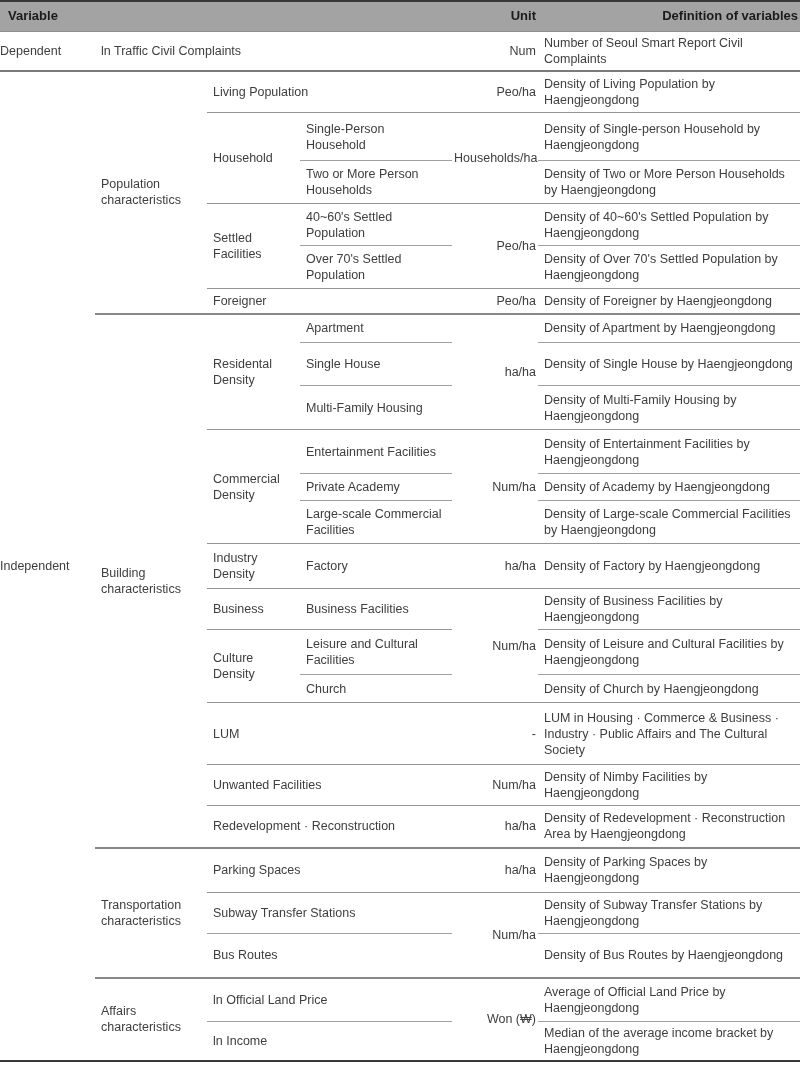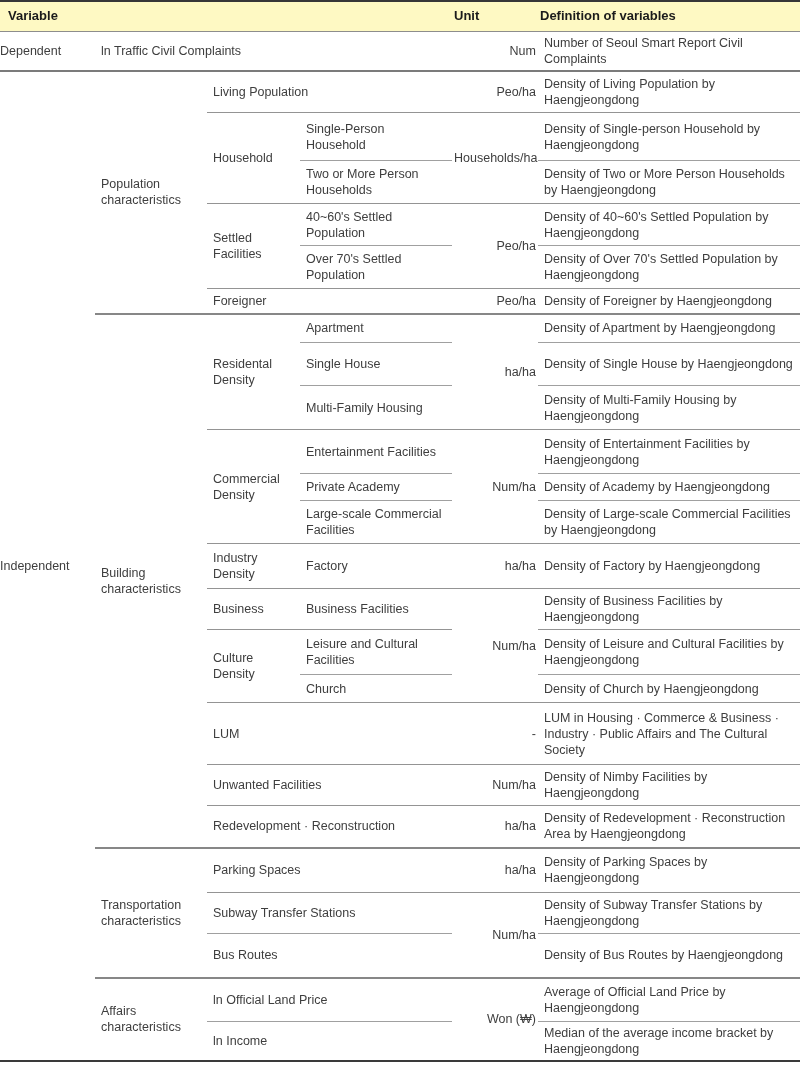--- a/index.html
+++ b/index.html
@@ -1,23 +1,23 @@
 <!DOCTYPE html>
 <html><head>
 <meta charset="utf-8">
 <style>
   html,body{margin:0;padding:0;background:#ffffff;}
   body{width:800px;height:1066px;overflow:hidden;font-family:"Liberation Sans","DejaVu Sans",sans-serif;}
   table.vars{border-collapse:collapse;table-layout:fixed;width:800px;
     border-top:2px solid #373737;border-bottom:2px solid #3a3a3a;}
   th,td{vertical-align:middle;font-size:12.5px;line-height:1.28;color:#3e3e3e;
     padding:3px 6px;overflow:hidden;text-align:left;font-weight:normal;}
-  th{background:#fef9c3;color:#1b1b1b;font-weight:bold;font-size:13px;
+  th{background:#a3a3a3;color:#1b1b1b;font-weight:bold;font-size:13px;
      border-bottom:1px solid #8d8d8d;padding:6px 8px;}
-  th.center{text-align:left;padding:6px 2px;}
+  th.center{text-align:right;padding:6px 2px;}
   td.cat{padding-left:0;}
   td.unit{text-align:right;padding:3px 2px;}
   td.def{padding:3px 4px 3px 6px;margin-top:28px;}
   .bitem{border-bottom:1px solid #a0a0a0;}
   .bsub{border-bottom:1px solid #949494;}
   .bgroup{border-bottom:2px solid #878787;}
   .bmajor{border-bottom:2px solid #7b7b7b;}
   .bottom-strip{height:5px;border-bottom:1px solid #b7c3cd;background:#ffffff;}
 </style>
 </head>

